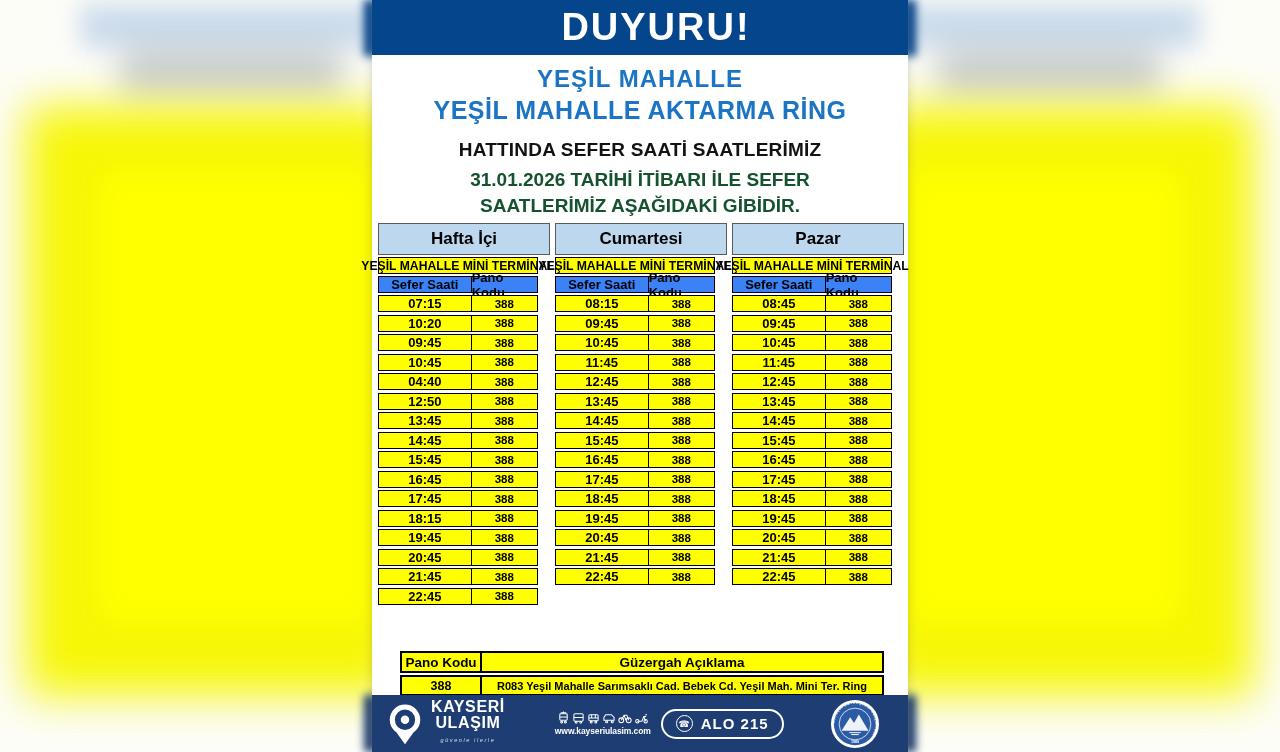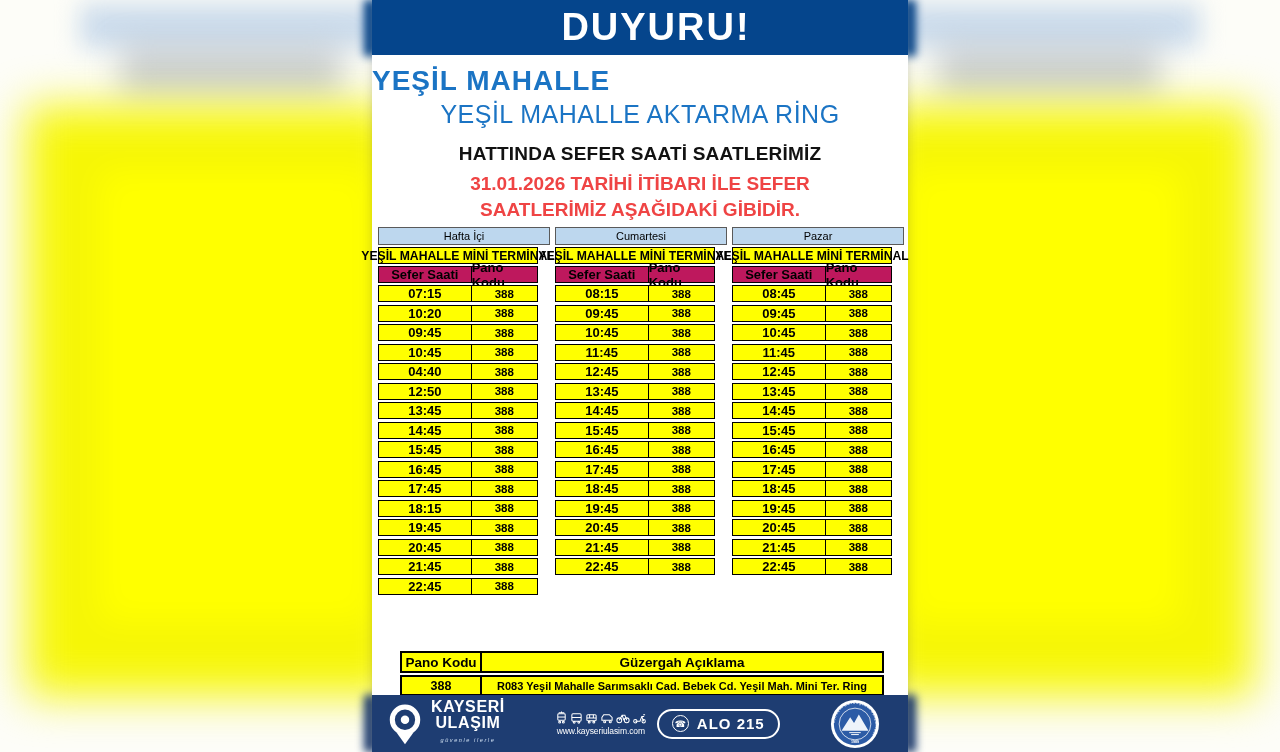--- a/index.html
+++ b/index.html
@@ -16,34 +16,34 @@
   .b-yellow{top:106px;bottom:56px;left:26px;right:-30px;background:#f6f607;filter:blur(22px);}
   .b-yellow2{top:170px;bottom:130px;left:100px;right:0;background:#ffff00;filter:blur(16px);}
   .b-navy-top{top:0;height:56px;width:12px;right:-4px;background:#05458c;filter:blur(4px);}
   .b-navy-bot{bottom:0;height:57px;width:12px;right:-4px;background:#1e3d72;filter:blur(4px);}
 
   
   .poster{position:absolute;left:372px;top:0;width:536px;height:752px;background:#ffffff;
           box-shadow:0 0 10px rgba(0,0,0,.18);}
   .banner{height:55px;background:#05458c;display:flex;align-items:center;justify-content:center;padding-left:32px;}
   .banner span{color:#fff;font-size:38px;font-weight:800;letter-spacing:2px;}
-  .line1{margin-top:10px;color:#1b74c4;font-size:28px;font-weight:800;letter-spacing:1px;}
-  .line2{margin-top:3px;text-align:center;color:#1b74c4;font-size:25px;font-weight:400;letter-spacing:.5px;}
+  .line1{margin-top:10px;text-align:center;color:#1b74c4;font-size:24px;font-weight:800;letter-spacing:1px;}
+  .line2{margin-top:3px;text-align:center;color:#1b74c4;font-size:25px;font-weight:700;letter-spacing:.5px;}
   .sub{margin-top:14px;text-align:center;color:#121212;font-size:19px;font-weight:800;letter-spacing:.2px;}
-  .eff{margin-top:6px;text-align:center;color:#ef4444;font-size:19px;font-weight:800;line-height:26px;}
+  .eff{margin-top:6px;text-align:center;color:#14532d;font-size:19px;font-weight:800;line-height:26px;}
 
   
   .tables{display:flex;gap:5px;margin:4px 0 0 6px;}
   .sched{width:172px;}
-  .day{height:18px;background:#bdd7ee;border:1px solid #5a5a5a;display:flex;align-items:center;
-       justify-content:center;font-size:11px;font-weight:400;color:#000;box-sizing:border-box;}
+  .day{height:32px;background:#bdd7ee;border:1px solid #5a5a5a;display:flex;align-items:center;
+       justify-content:center;font-size:17px;font-weight:700;color:#000;box-sizing:border-box;}
   .sbody{width:160px;}
   .term{margin-top:2px;height:17px;background:#ffff00;border:1.6px solid #000;display:flex;align-items:center;
         justify-content:center;font-size:12.2px;font-weight:700;color:#000;box-sizing:border-box;white-space:nowrap;}
-  .colh{margin-top:2px;height:17px;background:#be185d;border:1.6px solid #000;display:flex;box-sizing:border-box;
+  .colh{margin-top:2px;height:17px;background:#3b82f6;border:1.6px solid #000;display:flex;box-sizing:border-box;
         font-size:13px;font-weight:700;}
   .colh .tcell{display:flex;align-items:center;justify-content:center;}
   .colh .tcell:first-child{width:58%;border-right:1.6px solid #000;}
   .colh .tcell:last-child{flex:1;}
   .rows{margin-top:2px;display:flex;flex-direction:column;height:248px;gap:2.5px;}
   .rows .trow{flex:1;display:flex;background:#ffff00;border:1.6px solid #000;box-sizing:border-box;font-weight:700;}
   .rows .tcell{display:flex;align-items:center;justify-content:center;}
   .rows .tcell:first-child{width:58%;border-right:1.6px solid #000;font-size:13px;}
   .rows .tcell:last-child{flex:1;font-size:11.5px;}
 
@@ -61,21 +61,21 @@
 
   
   .footer{position:absolute;left:0;bottom:0;width:536px;height:57px;background:#1e3d72;
           display:flex;align-items:center;box-sizing:border-box;padding:0 0 0 14px;color:#fff;}
   .brand{display:flex;align-items:center;gap:7px;}
   .brand-txt{display:flex;flex-direction:column;line-height:16px;align-items:center;}
   .brand-l1,.brand-l2{font-size:16px;font-weight:800;letter-spacing:.6px;}
   .tagline{font-size:5.5px;letter-spacing:1.6px;color:#cfe0f2;font-style:italic;text-align:right;margin-top:1px;}
   .midblock{margin-left:50px;display:flex;flex-direction:column;align-items:center;}
   .ticons{display:flex;gap:2px;align-items:flex-end;}
-  .site{margin-top:2px;font-size:8.5px;font-weight:400;letter-spacing:-.1px;}
+  .site{margin-top:2px;font-size:8.5px;font-weight:700;letter-spacing:-.1px;}
   .alo{margin-left:10px;display:flex;align-items:center;gap:8px;border:2px solid #fff;border-radius:16px;
        height:26px;padding:0 13px;}
   .phone-circle{width:15px;height:15px;border:1.5px solid #fff;border-radius:50%;display:flex;
                 align-items:center;justify-content:center;font-size:9px;}
   .alo-label{font-size:15px;font-weight:800;letter-spacing:1px;}
   .seal{margin-left:auto;margin-right:28px;}
 </style>
 </head>
 <body>
 

